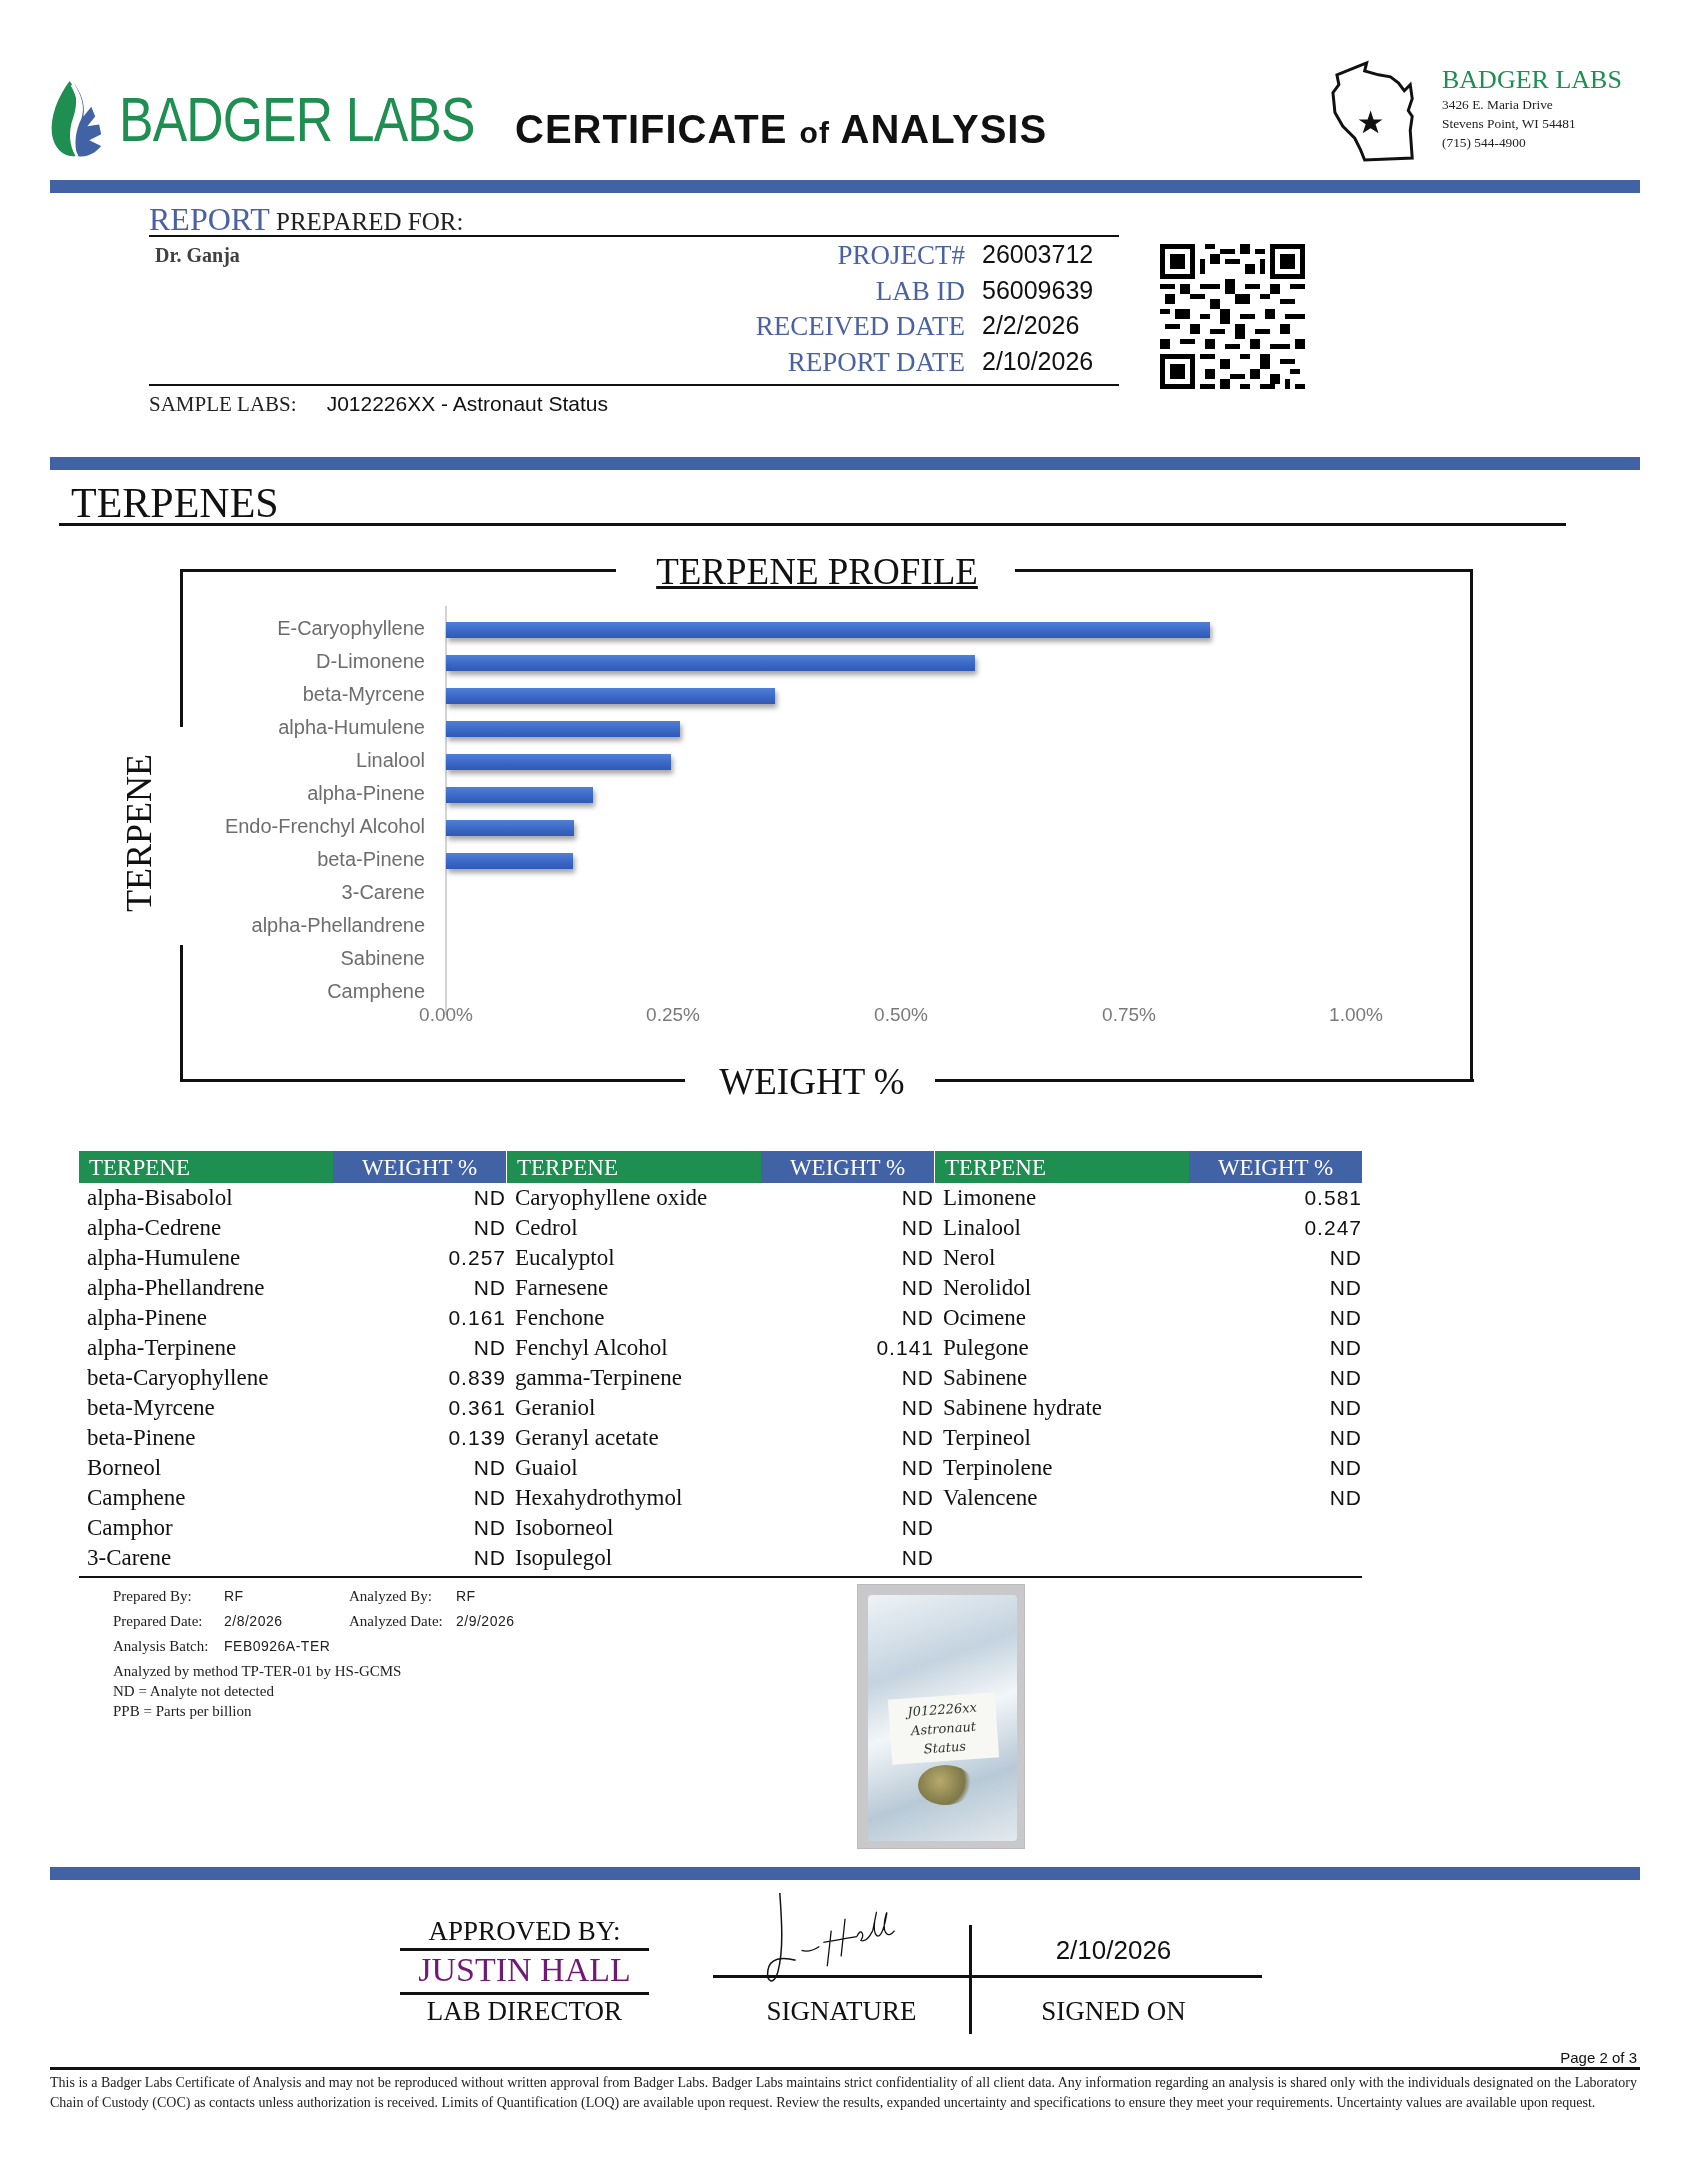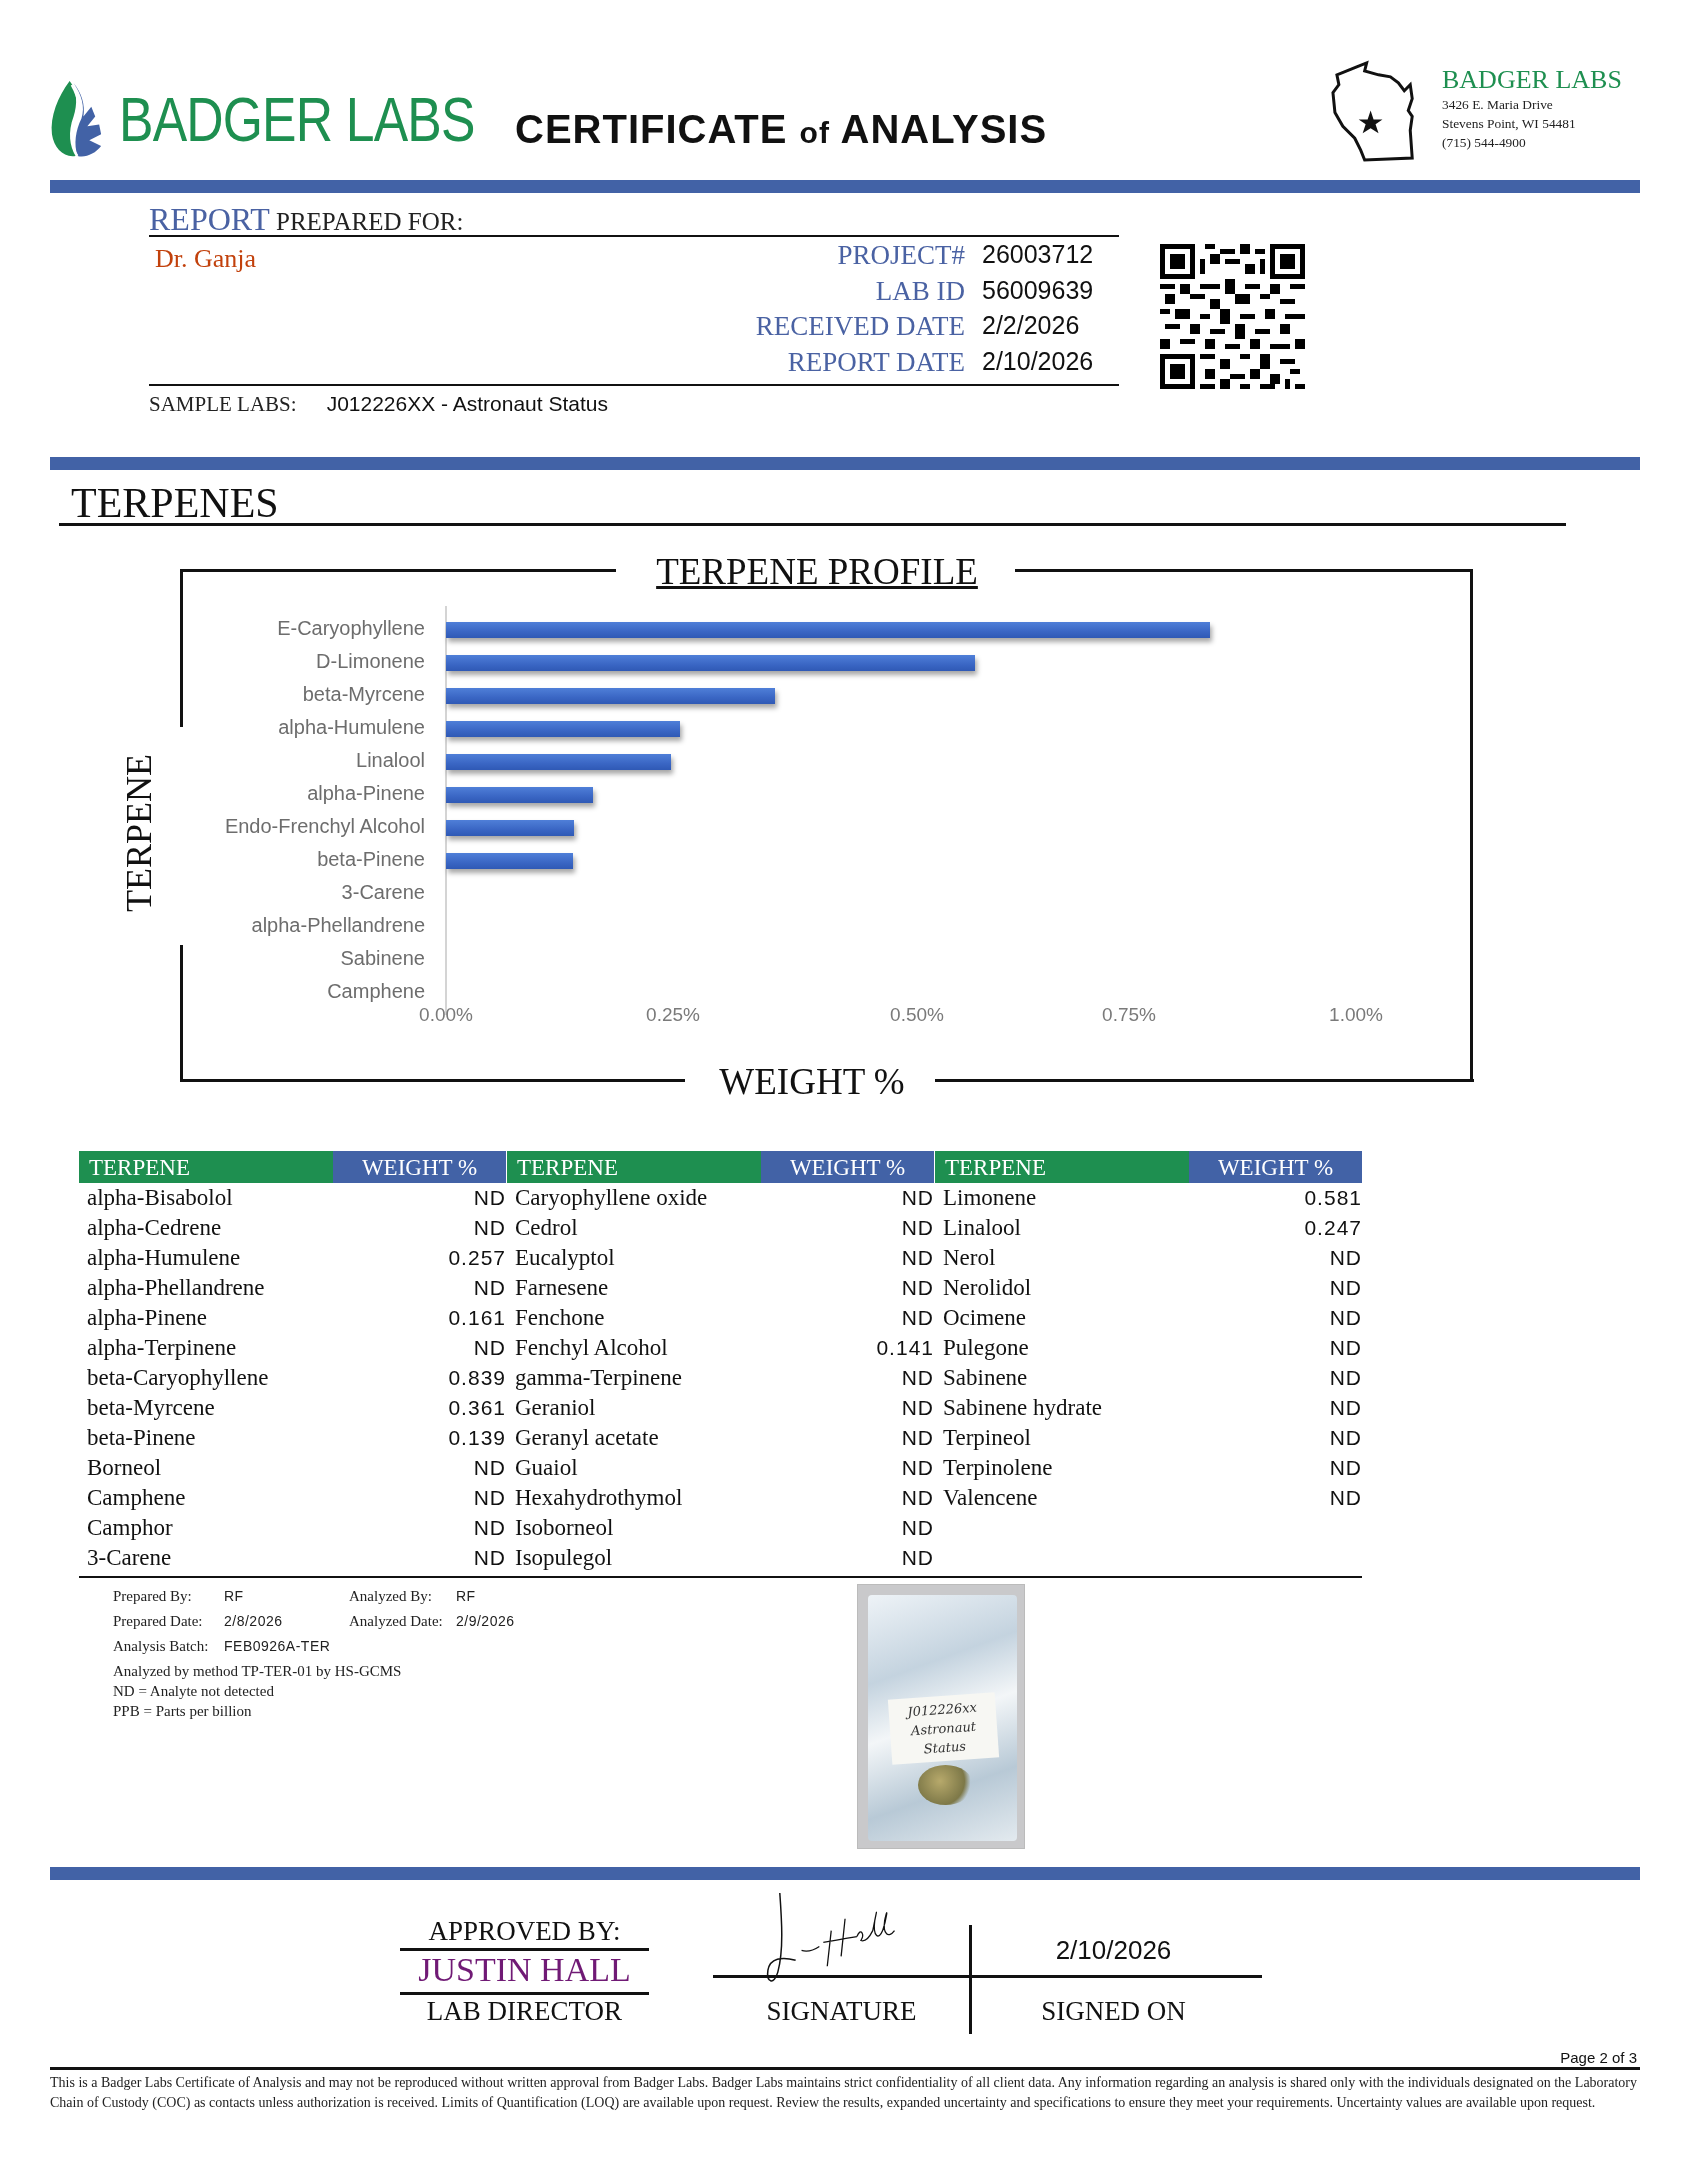--- a/index.html
+++ b/index.html
@@ -19,21 +19,21 @@
   .addr-name { font-size: 26px; color: #1e8f50; white-space: nowrap; }
   .addr-line { font-size: 13.4px; color: #222; line-height: 19px; white-space: nowrap; }
 
   .blue-bar { left: 50px; width: 1590px; height: 13px; background: #4262a6; }
 
   
   .report-hdr { left: 149px; top: 201px; white-space: nowrap; }
   .report-hdr .big { font-size: 32px; color: #4a62a3; }
   .report-hdr .rest { font-size: 25px; color: #222; }
   .hline { background: #111; height: 2px; }
-  .client { left: 155px; top: 244px; font-size: 26px; font-weight: 400; color: #c2410c; }
+  .client { left: 155px; top: 244px; font-size: 20px; font-weight: 700; color: #404040; }
   .meta-row { position: absolute; display: flex; align-items: baseline; }
   .meta-label { position: absolute; right: 0; font-size: 27px; color: #4a62a3; white-space: nowrap; }
   .meta-value { position: absolute; left: 0; font-family: "Liberation Sans", sans-serif; font-size: 25px; color: #111; white-space: nowrap; }
   .sample { left: 149px; top: 392px; white-space: nowrap; }
   .sample-label { font-size: 21px; color: #222; }
   .sample-value { font-family: "Liberation Sans", sans-serif; font-size: 21px; color: #111; margin-left: 26px; }
   .qr { left: 1160px; top: 244px; width: 145px; height: 145px; }
 
   
   .section-title { left: 71px; top: 479px; font-size: 42px; color: #111; letter-spacing: 0; }
@@ -262,21 +262,21 @@
     <div class="cat-label" style="right: 1030px; top: 209px;">Endo-Frenchyl Alcohol</div>
     <div class="bar" style="left: 248px; top: 214px; width: 128px;"></div>
     <div class="cat-label" style="right: 1030px; top: 242px;">beta-Pinene</div>
     <div class="bar" style="left: 248px; top: 247px; width: 127px;"></div>
     <div class="cat-label" style="right: 1030px; top: 275px;">3-Carene</div>
     <div class="cat-label" style="right: 1030px; top: 308px;">alpha-Phellandrene</div>
     <div class="cat-label" style="right: 1030px; top: 341px;">Sabinene</div>
     <div class="cat-label" style="right: 1030px; top: 374px;">Camphene</div>
     <div class="tick" style="left: 248px; top: 398px;">0.00%</div>
     <div class="tick" style="left: 475px; top: 398px;">0.25%</div>
-    <div class="tick" style="left: 703px; top: 398px; margin-left: 16px;">0.50%</div>
+    <div class="tick" style="left: 703px; top: 398px;">0.50%</div>
     <div class="tick" style="left: 931px; top: 398px;">0.75%</div>
     <div class="tick" style="left: 1158px; top: 398px;">1.00%</div>
   </div>
 
 <div id="tables">
     <div class="tbl" style="left: 79px;">
       <div class="tbl-head">
         <div class="th-name">TERPENE</div>
         <div class="th-val">WEIGHT %</div>
       </div>

